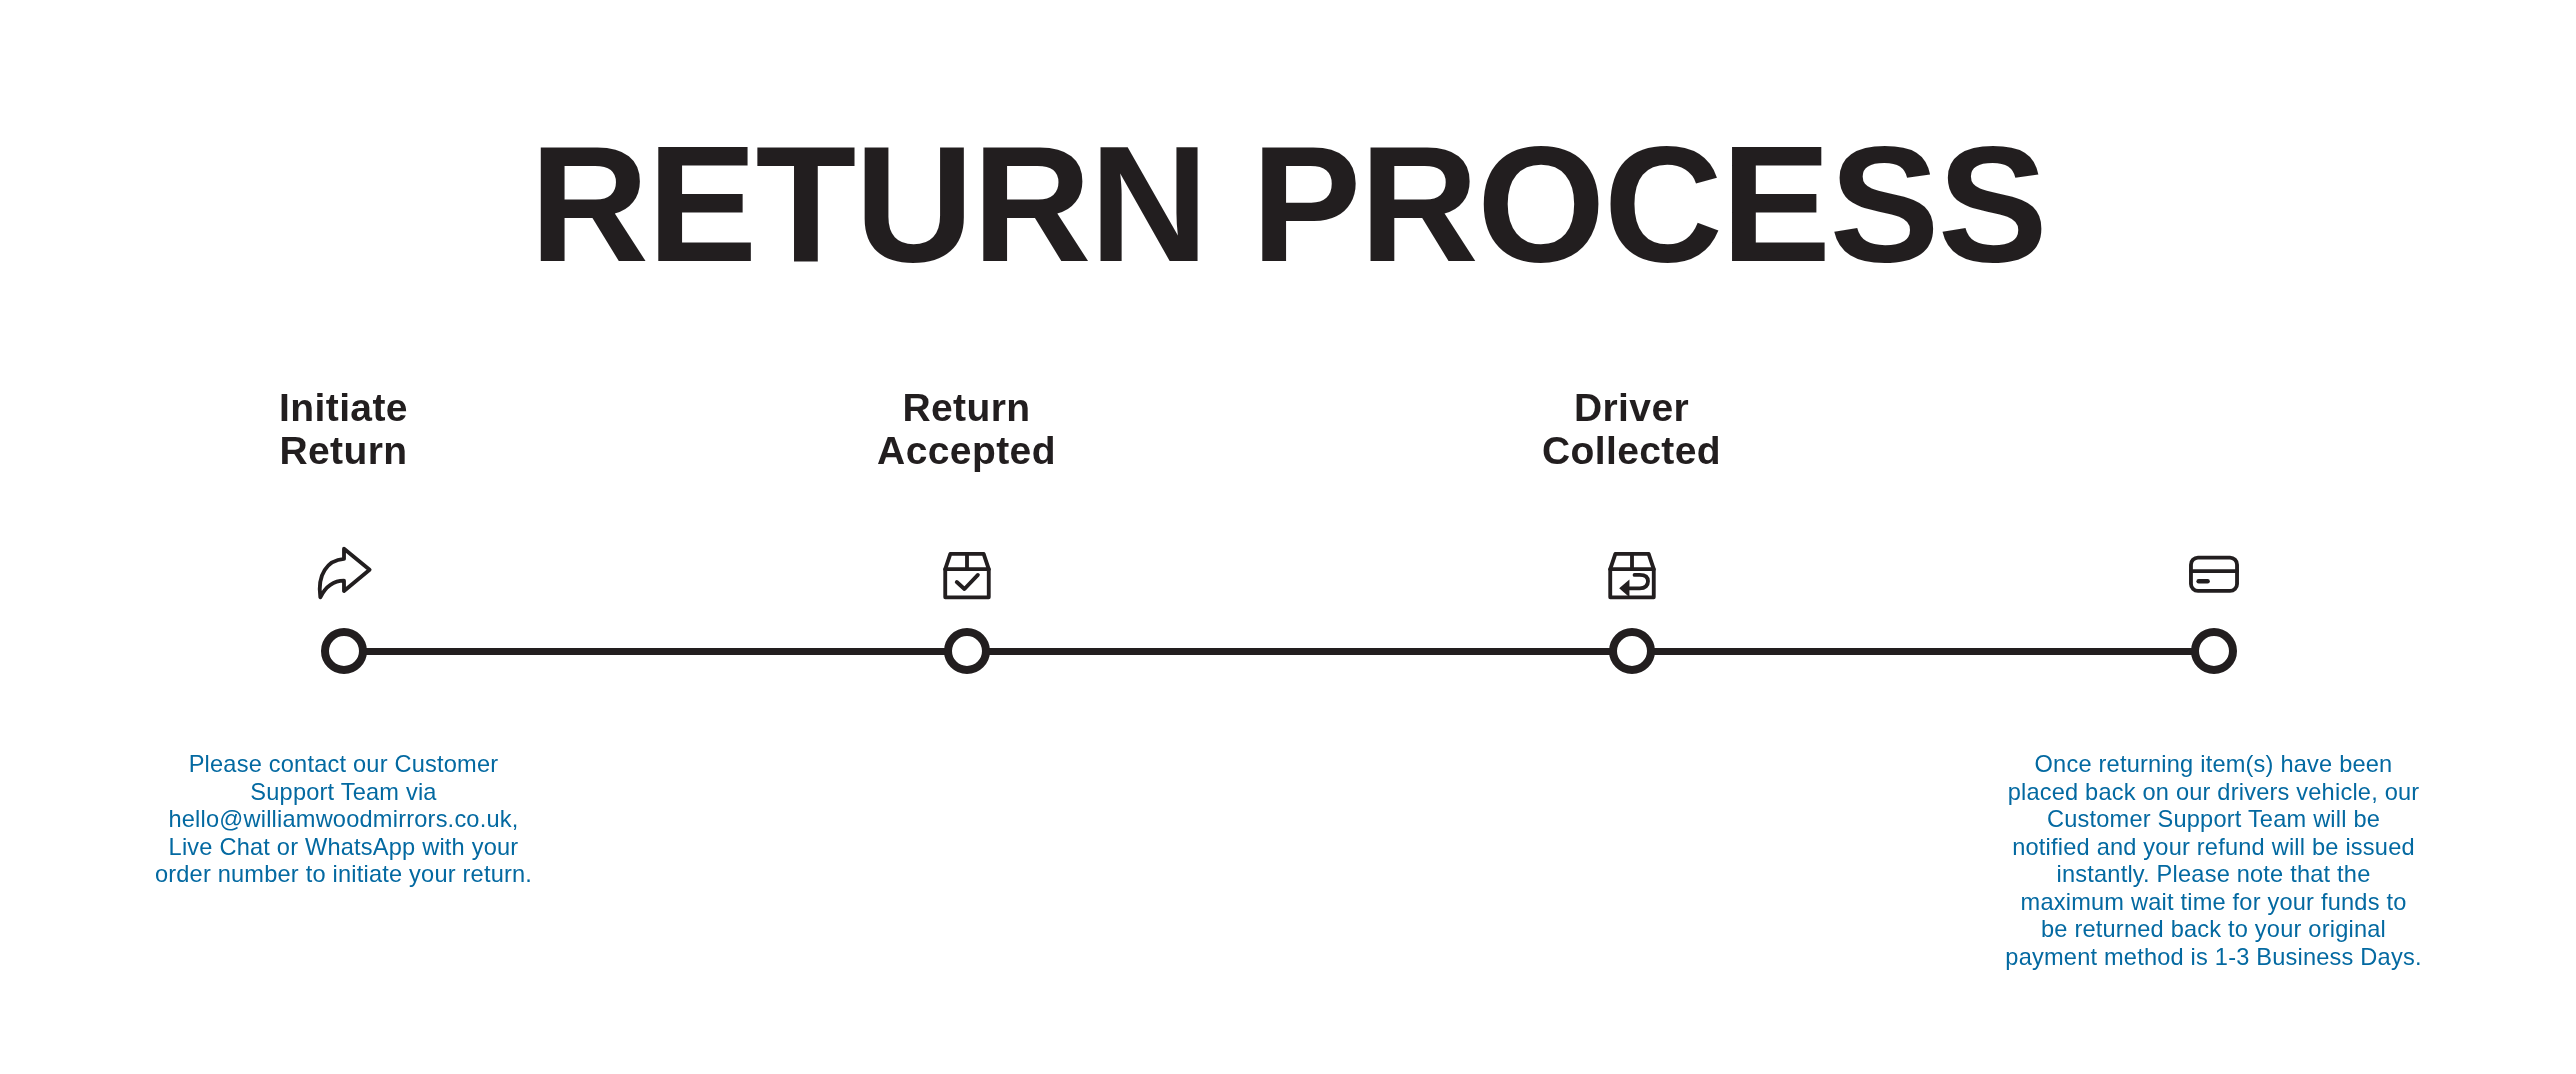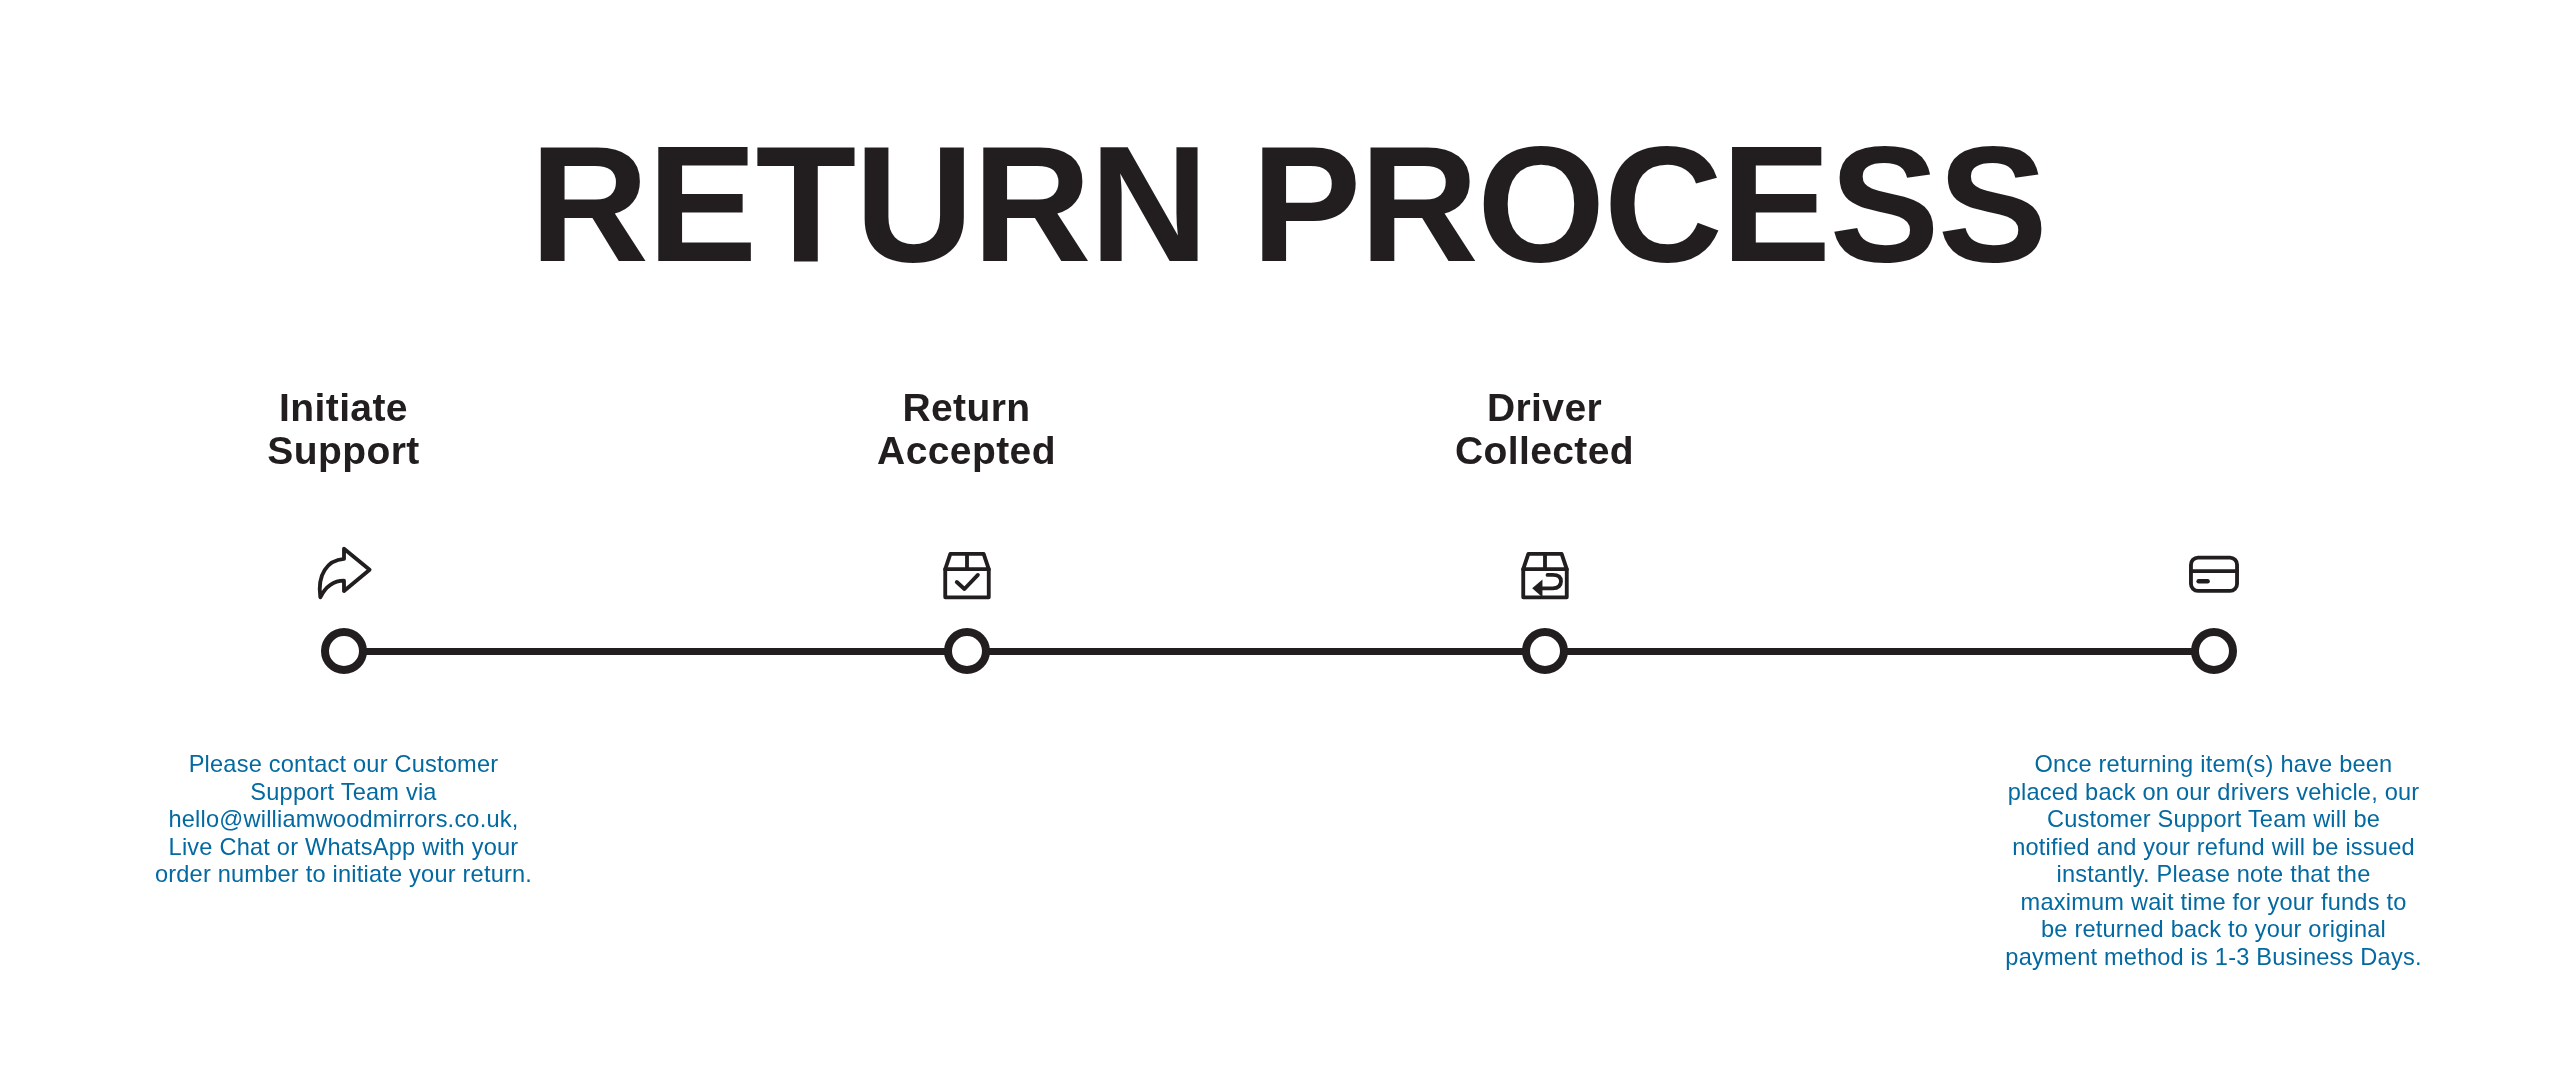--- a/index.html
+++ b/index.html
@@ -25,21 +25,21 @@
     color: #221e1f;
   }
   .step {
     position: absolute;
     top: 386px;
     width: 567px;
     height: 653px;
   }
   .step-1 { left: 60px; }
   .step-2 { left: 683px; }
-  .step-3 { left: 1261px; }
+  .step-3 { left: 1348px; }
   .step-4 { left: 1930px; }
   .step-title {
     position: absolute;
     top: 0;
     left: 0;
     width: 100%;
     text-align: center;
     font-size: 39px;
     line-height: 43px;
     font-weight: 800;
@@ -102,21 +102,21 @@
 <body>
 
 <div class="canvas">
 
   <h1 class="main-title">RETURN PROCESS</h1>
 
   <div class="timeline-line"></div>
 
   <div class="step step-1">
     <div class="step-title">Initiate
-Support</div>
+Return</div>
     <div class="step-icon">
       <svg viewBox="0 0 100 100" aria-hidden="true">
         <path class="icon-stroke" d="M13 88 C8 52 24 30 50 28 L50 12 L90 45 L50 78 L50 62 C36 62 22 70 13 88 Z"></path>
       </svg>
     </div>
     <div class="node"></div>
     <div class="step-desc">Please contact our Customer
 Support Team via
 hello@williamwoodmirrors.co.uk,
 Live Chat or WhatsApp with your

